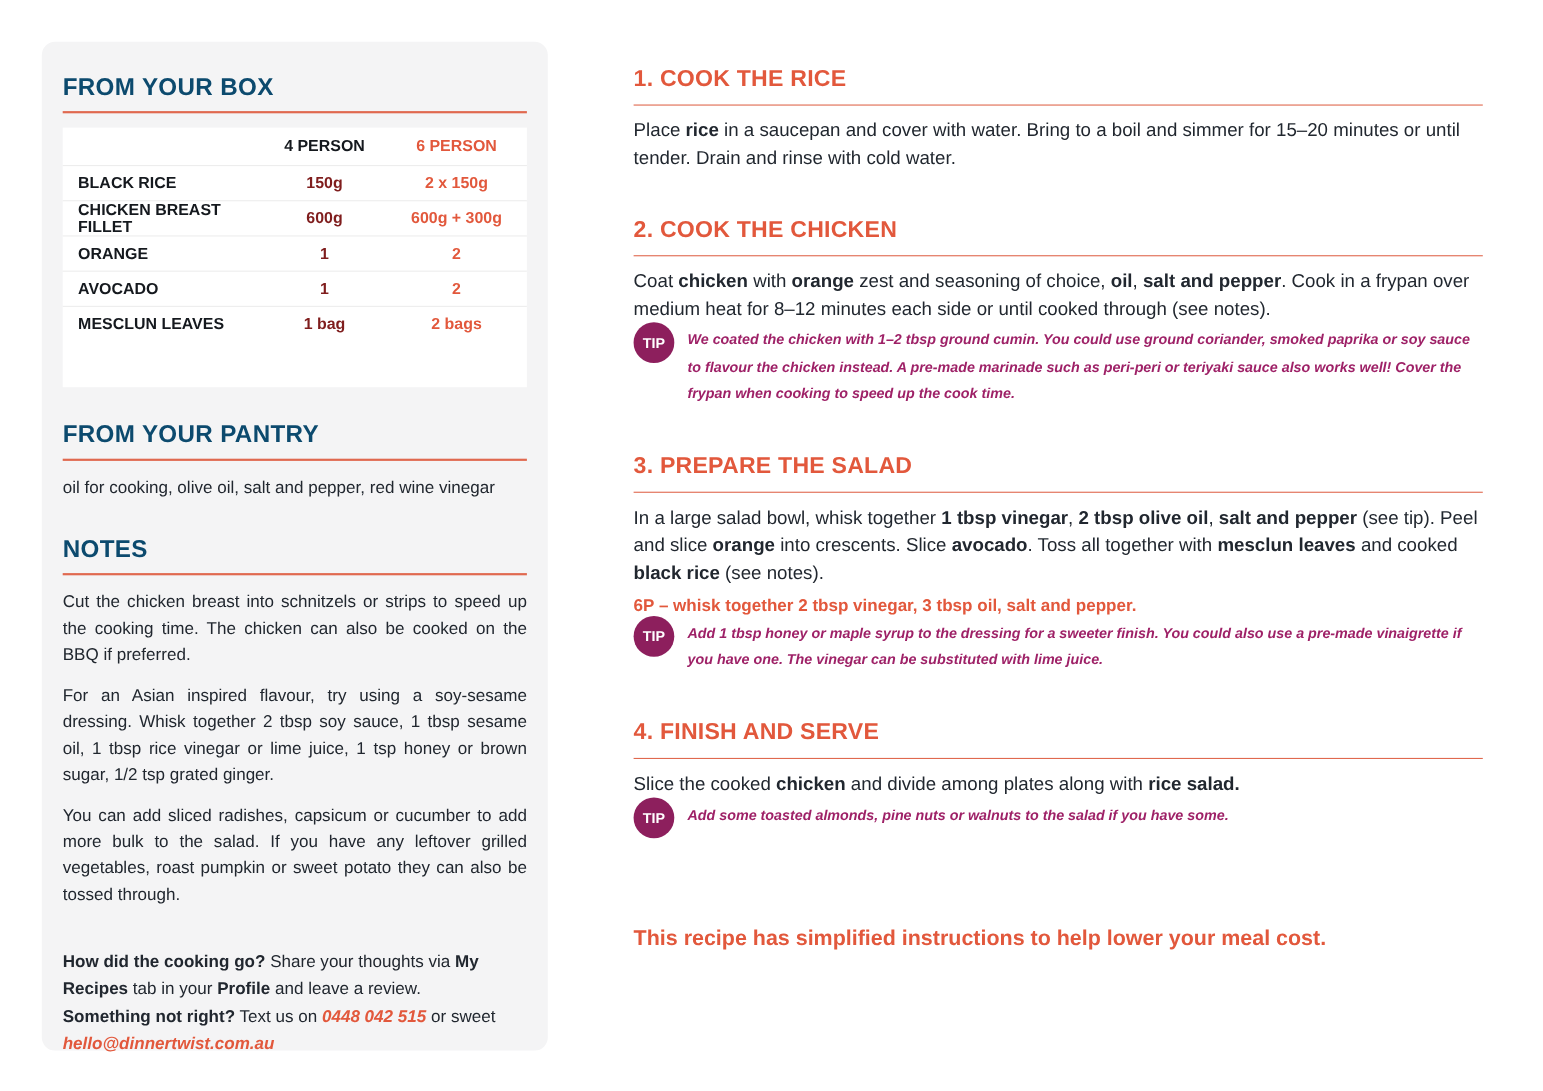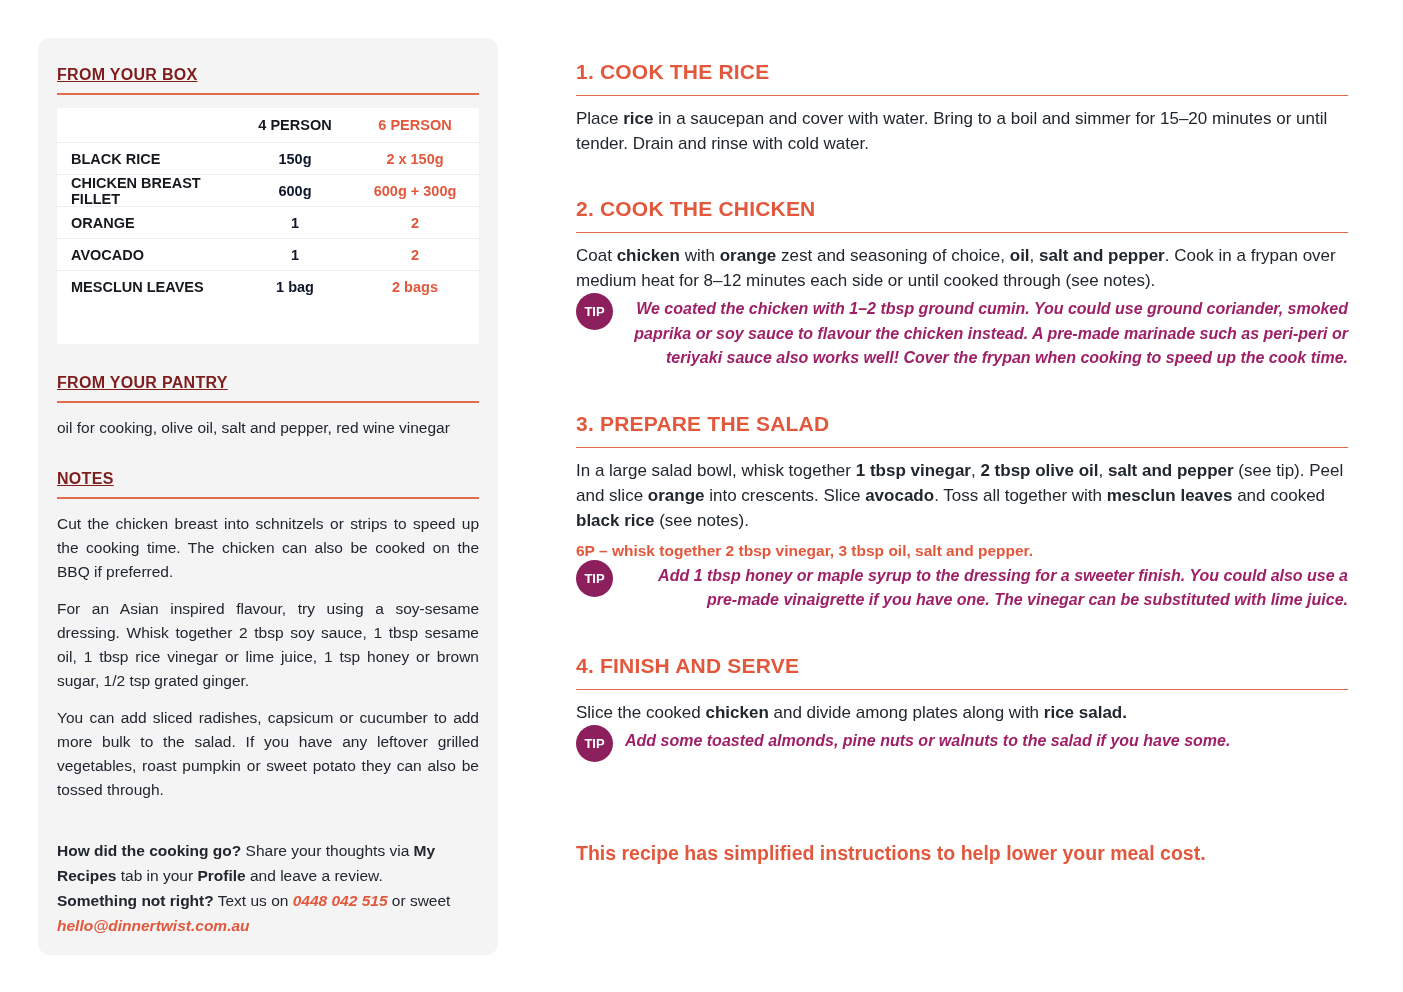--- a/index.html
+++ b/index.html
@@ -12,27 +12,27 @@
     --rowline:#EDEDED;
   }
   *{margin:0;padding:0;box-sizing:border-box;}
   html,body{width:1403px;height:992px;background:#ffffff;
     font-family:"Liberation Sans",sans-serif;color:var(--ink);}
   body{position:relative;overflow:hidden;}
 
   
   .sidebar{position:absolute;left:38px;top:38px;width:460px;height:917px;
     background:var(--panel);border-radius:12px;padding:28px 19px 20px 19px;}
-  .side-heading{font-size:16px;font-weight:bold;letter-spacing:.3px;color:#7f1d1d;
-    padding-bottom:9px;border-bottom:2px solid var(--accent-soft);text-decoration:underline;}
+  .side-heading{font-size:22px;font-weight:bold;letter-spacing:.3px;color:#0c4a6e;
+    padding-bottom:9px;border-bottom:2px solid var(--accent-soft);}
   .box-table{background:#ffffff;margin-top:13px;padding-bottom:42px;}
   .trow{display:flex;align-items:center;height:32px;font-size:14.5px;font-weight:bold;justify-content:flex-end;}
   .trow + .trow{border-top:1px solid var(--rowline);}
   .trow .c-item{flex:1;padding-left:14px;color:#15191E;}
-  .trow .c-p4{width:112px;text-align:center;color:#0f172a;}
+  .trow .c-p4{width:112px;text-align:center;color:#7f1d1d;}
   .trow .c-p6{width:128px;text-align:center;color:var(--accent);}
   .trow.head{height:34px;}
   .trow.head .c-p4{color:#15191E;}
 
   .section{margin-top:30px;}
   .side-par{font-size:15.5px;line-height:23.5px;text-align:justify;margin-top:13px;}
   .notes .side-par{line-height:24px;margin-top:13px;}
   .side-footer{margin-top:36px;font-size:15.5px;line-height:25px;}
   .b{font-weight:bold;}
   .accent{color:var(--accent);font-style:italic;}
@@ -41,22 +41,22 @@
   .main{position:absolute;left:576px;top:60px;width:772px;}
   .step{margin-bottom:41px;}
   .step-title{font-size:21px;font-weight:bold;color:var(--accent);letter-spacing:.2px;}
   .step-rule{height:0;border:none;border-top:1.5px solid var(--accent-soft);margin-top:11px;}
   .step-body{font-size:17px;line-height:25px;margin-top:10px;}
   .step-note{margin-top:9px;font-size:15.5px;font-weight:bold;color:var(--accent);}
   .tip{display:flex;gap:12px;align-items:flex-start;}
   .tip-badge{width:37px;height:37px;border-radius:50%;background:var(--tip-badge);
     color:#fff;font-size:13px;font-weight:bold;display:flex;align-items:center;
     justify-content:center;flex-shrink:0;}
-  .tip-text{font-size:16px;line-height:24.5px;font-weight:bold;font-style:italic;
-    color:var(--tip-text);padding-top:4px;text-align:right;}
+  .tip-text{font-size:13px;line-height:24.5px;font-weight:bold;font-style:italic;
+    color:var(--tip-text);padding-top:4px;}
   .bottom-note{margin-top:80px;font-size:19.5px;font-weight:bold;color:var(--accent);}
 </style>
 </head>
 <body>
 
 <aside class="sidebar">
 
   <h2 class="side-heading">FROM YOUR BOX</h2>
 
   <div class="box-table">

